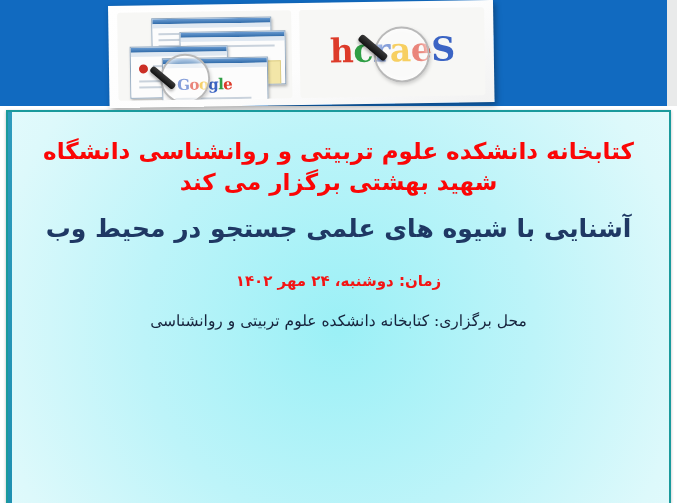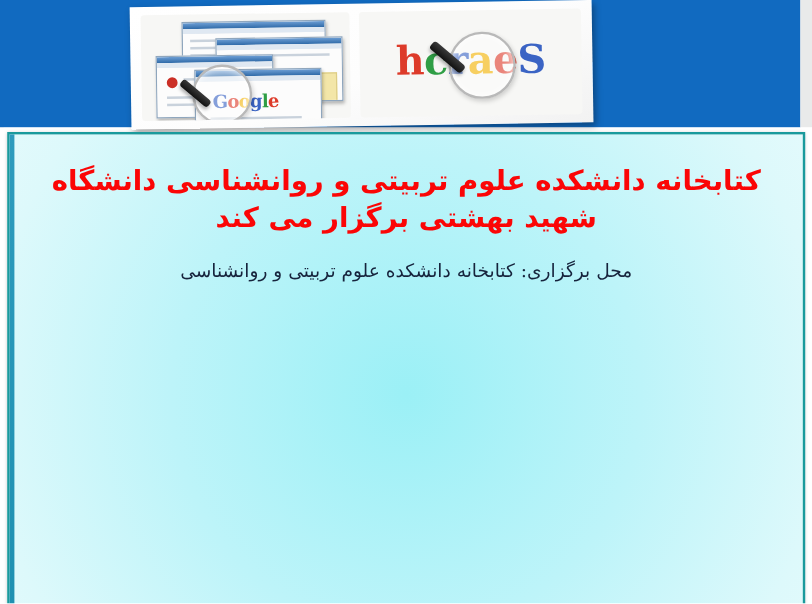--- a/index.html
+++ b/index.html
@@ -315,20 +315,22 @@
       </div>
     </div>
   </div>
 
   <div class="content-panel">
     <div class="panel-left-accent"></div>
 
     <div class="content-inner">
       <h1 class="headline-red">کتابخانه دانشکده علوم تربیتی و روانشناسی دانشگاه شهید بهشتی برگزار می کند</h1>
 
-
+      <h2 class="title-blue">آشنایی با شیوه های علمی جستجو در محیط وب</h2>
+
+      <p class="meta-red">زمان: دوشنبه، ۲۴ مهر ۱۴۰۲</p>
 
 
       <p class="venue-dark">محل برگزاری: کتابخانه دانشکده علوم تربیتی و روانشناسی</p>
     </div>
   </div>
 
 </div>
 
 </body></html>

